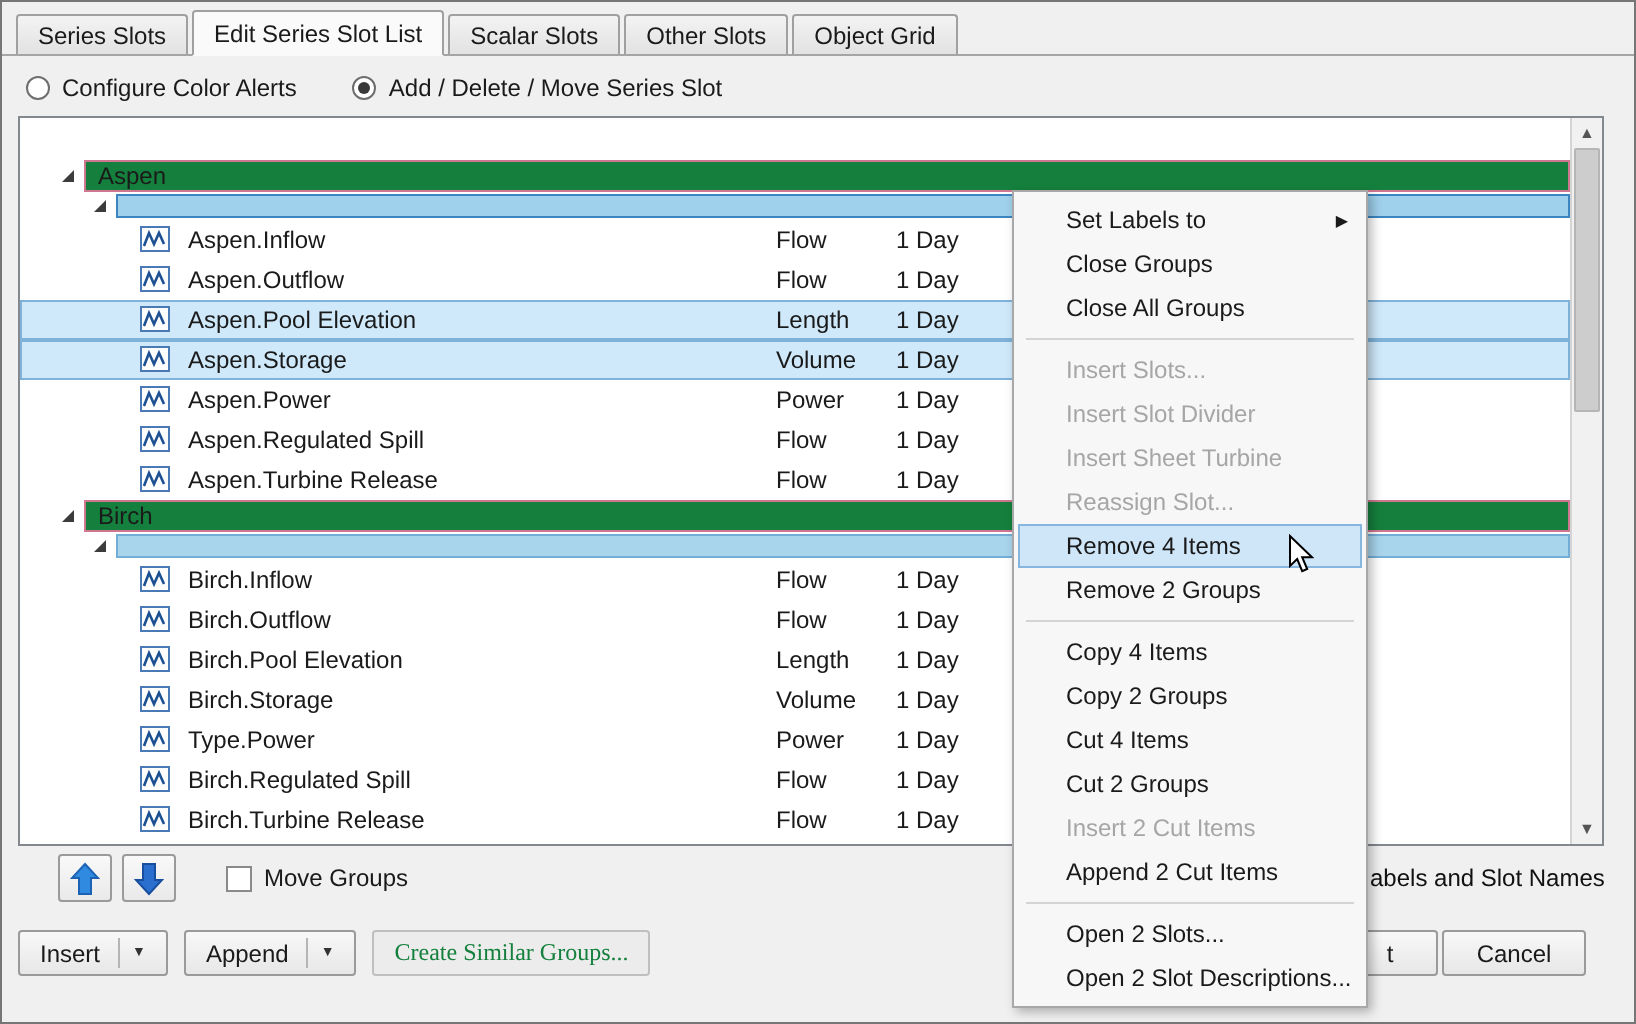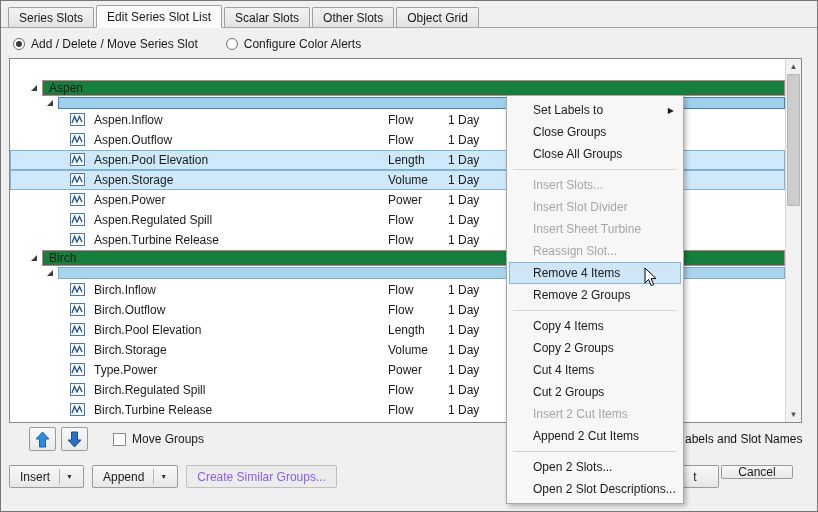--- a/index.html
+++ b/index.html
@@ -103,25 +103,25 @@
   .checkbox { width: 13px; height: 13px; border: 1px solid #8a8a8a; background: #fff; margin-left: 20px; flex: none; }
   .checkbox-label { margin-left: 6px; }
   .right-fragment { position: absolute; left: 684px; top: 431px; white-space: nowrap; color: #111; }
 
   .footer2 { position: absolute; left: 8px; top: 464px; height: 24px; display: flex; gap: 8px; }
   .btn {
     height: 23px; border: 1px solid #9a9a9a; border-radius: 2px;
     background: linear-gradient(#f8f8f8, #e7e7e7);
     display: flex; align-items: center; padding: 0 10px; white-space: nowrap; cursor: default;
   }
-  .btn.disabled { color: #8b5cf6; border-color: #bfbfbf; background: #ececec; }
+  .btn.disabled { color: #15803d; border-color: #bfbfbf; background: #ececec; font-family: Liberation Serif, serif; }
   .dd-sep { width: 1px; height: 15px; background: #b5b5b5; margin: 0 6px 0 9px; }
   .dd-arrow { font-size: 7px; color: #333; }
   .partial-btn { position: absolute; left: 670px; top: 464px; width: 48px; height: 23px; justify-content: center; }
-  .cancel-btn { position: absolute; left: 720px; top: 464px; width: 72px; height: 14px; justify-content: center; }
+  .cancel-btn { position: absolute; left: 720px; top: 464px; width: 72px; height: 23px; justify-content: center; }
 
   
   .context-menu {
     position: absolute; left: 505px; top: 94px; width: 178px;
     background: #f7f7f7; border: 1px solid #a8a8a8;
     box-shadow: 2px 2px 5px rgba(0,0,0,0.28);
     padding: 3px 0; z-index: 100;
   }
   .menu-item {
     height: 22px; display: flex; align-items: center;
@@ -154,27 +154,27 @@
       </div>
       <div class="tab">
         <span>Other Slots</span>
       </div>
       <div class="tab">
         <span>Object Grid</span>
       </div>
     </div>
 
   <div class="radio-row" id="radio-row">
+      <div class="radio-item">
+    <span class="radio-circle"></span>
+    <span>Configure Color Alerts</span>
+  </div>
       <div class="radio-item selected">
     <span class="radio-circle"></span>
     <span>Add / Delete / Move Series Slot</span>
-  </div>
-      <div class="radio-item">
-    <span class="radio-circle"></span>
-    <span>Configure Color Alerts</span>
   </div>
     </div>
 
   <div class="table-frame">
     <div class="tbody" id="tbody">
         <div class="group-row">
     <svg class="expander" width="8" height="8" viewBox="0 0 8 8">
             <polygon points="1,7 7,7 7,1" fill="#3c3c3c"></polygon>
           </svg>
     <div class="group-bar">

